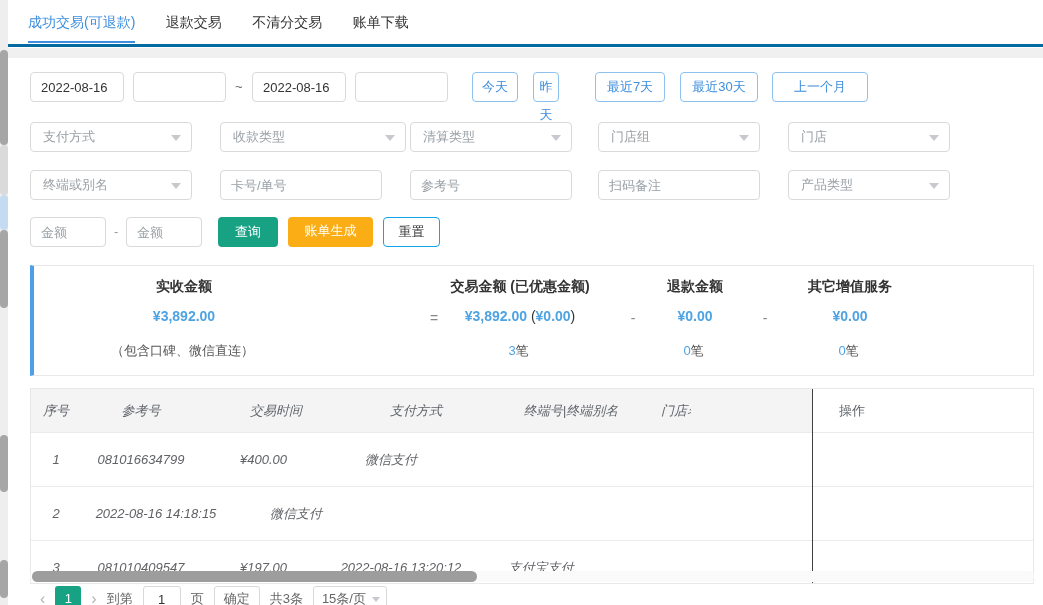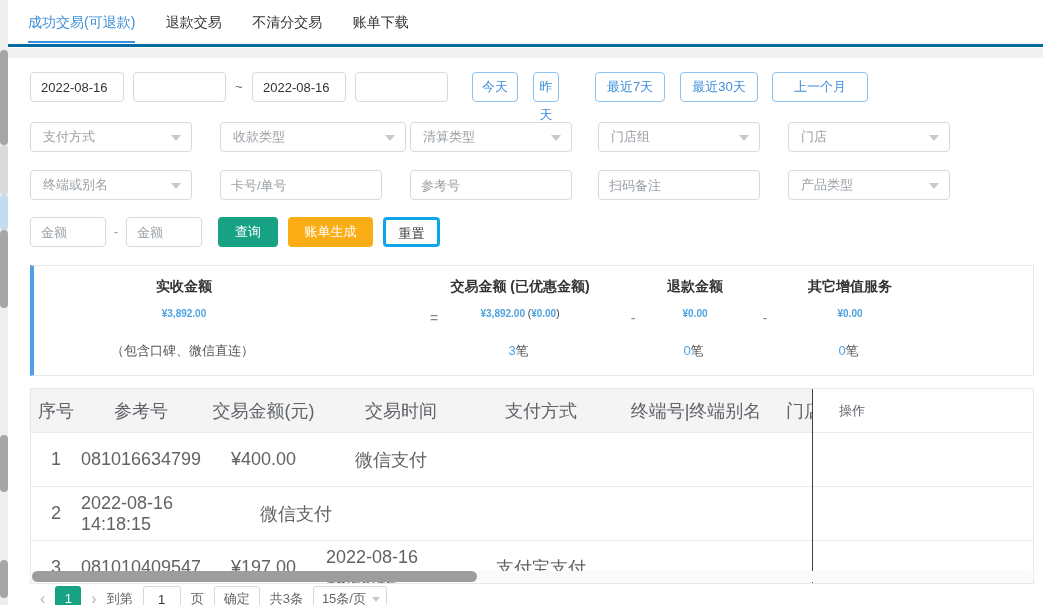--- a/index.html
+++ b/index.html
@@ -28,38 +28,38 @@
        font-size:13px;color:#9aa0a6;line-height:28px;padding-left:12px;cursor:pointer;}
   .caret{position:absolute;right:10px;top:12px;width:0;height:0;border-left:5px solid transparent;
          border-right:5px solid transparent;border-top:6px solid #c6c9cd;}
   .tilde{position:absolute;font-size:13px;color:#666;line-height:30px;}
   .qbtn{position:absolute;height:30px;border:1px solid #8cc1f0;border-radius:4px;background:#fff;
         color:var(--primary-blue);font-size:13px;text-align:center;line-height:28px;cursor:pointer;}
   .btn{position:absolute;height:30px;border-radius:4px;border:none;font-size:13px;color:#fff;
        text-align:center;line-height:30px;cursor:pointer;}
   .btn.query{background:var(--teal);}
   .btn.generate{background:var(--yellow);}
-  .btn.reset{background:#fff;border:3px solid #0ea5e9;color:#333;line-height:28px;}
+  .btn.reset{background:#fff;border:1px solid #0ea5e9;color:#333;line-height:28px;}
 
   
   .summary{position:absolute;left:30px;top:265px;width:1004px;height:111px;background:#fff;
            border:1px solid #e8e8e8;border-left:4px solid var(--accent-bar);}
   .scol{position:absolute;text-align:center;}
   .s-label{position:absolute;top:12px;left:0;right:0;font-size:14px;font-weight:bold;color:#333;}
-  .s-amount{position:absolute;top:42px;left:0;right:0;font-size:10px;font-weight:bold;color:var(--light-blue);}
+  .s-amount{position:absolute;top:42px;left:0;right:0;font-size:14px;font-weight:bold;color:var(--light-blue);}
   .s-amount .paren{color:#333;font-weight:normal;}
   .s-note{position:absolute;top:76px;left:0;right:3px;font-size:13px;color:#555;}
   .s-count-num{color:var(--light-blue);}
   .s-sep{position:absolute;top:44px;font-size:14px;color:#888;text-align:center;}
 
   
   .table{position:absolute;left:30px;top:388px;width:1004px;height:196px;border:1px solid #e8e8e8;
          background:#fff;overflow:hidden;}
   .thead{display:flex;width:785px;height:44px;background:#f4f4f5;border-bottom:1px solid #ebebeb;}
-  .th,.td{display:flex;align-items:center;justify-content:center;font-size:18px;color:#5f6368;flex:none;}
+  .th,.td{display:flex;align-items:center;justify-content:center;font-size:13px;color:#5f6368;flex:none;font-style:italic;}
   .td{color:#606266;}
   .c0{width:50px;}.c1{width:120px;}.c2{width:125px;}.c3{width:150px;}.c4{width:130px;}.c5{width:180px;}
   .c6{width:30px;overflow:hidden;white-space:nowrap;justify-content:flex-start;}
   .tr{display:flex;width:785px;height:54px;border-bottom:1px solid #ebebeb;background:#fff;}
   .fixed-col{position:absolute;right:0;top:0;width:221px;height:196px;background:#fff;border-left:1px solid #404040;}
   .fixed-col .fh{height:44px;line-height:44px;padding-left:26px;font-size:13px;color:#5f6368;border-bottom:1px solid #ebebeb;}
   .fixed-col .fr{height:54px;border-bottom:1px solid #ebebeb;}
 
   
   .hscroll{position:absolute;left:30px;top:571px;width:1004px;height:11px;background:#fafafa;border-radius:6px;z-index:4;}
@@ -126,21 +126,21 @@
 <input class="inp" style="left: 598px; top: 170px; width: 162px;" placeholder="扫码备注">
 <div class="sel" style="left:788px;top:170px;width:162px;">
   <span>产品类型</span>
   <i class="caret"></i>
 </div>
 
 <input class="inp" style="left: 30px; top: 217px; width: 76px;" placeholder="金额">
 <span class="tilde" style="left:114px;top:217px;color:#999;">-</span>
 <input class="inp" style="left: 126px; top: 217px; width: 76px;" placeholder="金额">
 <span class="btn query" style="left:218px;top:217px;width:60px;">查询</span>
-<span class="btn generate" style="left:288px;top:217px;width:85px;">账单生成</span>
+<span class="btn generate" style="left:288px;top:217px;width:85px;font-family:Liberation Mono, monospace;">账单生成</span>
 <span class="btn reset" style="left:383px;top:217px;width:57px;">重置</span>
 
 <div class="summary">
   <div class="scol" style="left:0;width:300px;height:100%;">
     <div class="s-label">实收金额</div>
     <div class="s-amount">¥3,892.00</div>
     <div class="s-note">（包含口碑、微信直连）</div>
   </div>
   <div class="s-sep" style="left:390px;width:20px;">=</div>
   <div class="scol" style="left:336px;width:300px;height:100%;">
@@ -162,21 +162,20 @@
     <div class="s-label">其它增值服务</div>
     <div class="s-amount">¥0.00</div>
     <div class="s-note"><span class="s-count-num">0</span><span>笔</span></div>
   </div>
 </div>
 
 <div class="table">
   <div class="thead">
     <div class="th c0">序号</div>
     <div class="th c1">参考号</div>
-    <div class="th c2">交易金额(元)</div>
     <div class="th c3">交易时间</div>
     <div class="th c4">支付方式</div>
     <div class="th c5">终端号|终端别名</div>
     <div class="th c6">门店名</div>
   </div>
   <div class="tr">
     <div class="td c0">1</div>
     <div class="td c1">081016634799</div>
     <div class="td c2">¥400.00</div>
     <div class="td c4">微信支付</div>

